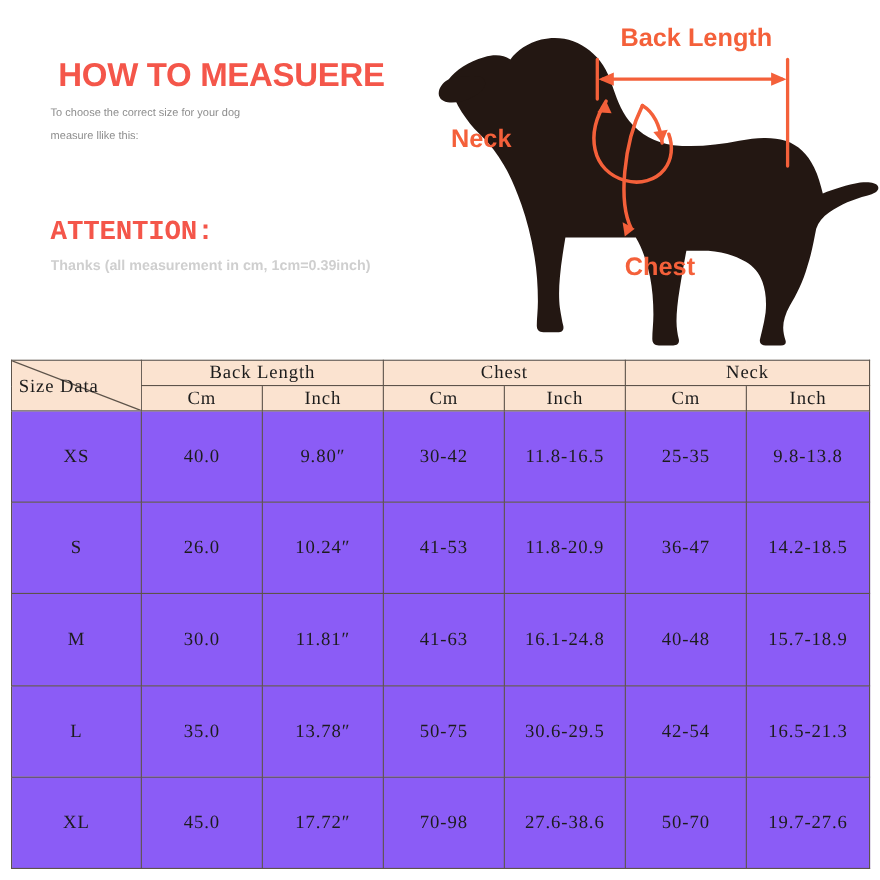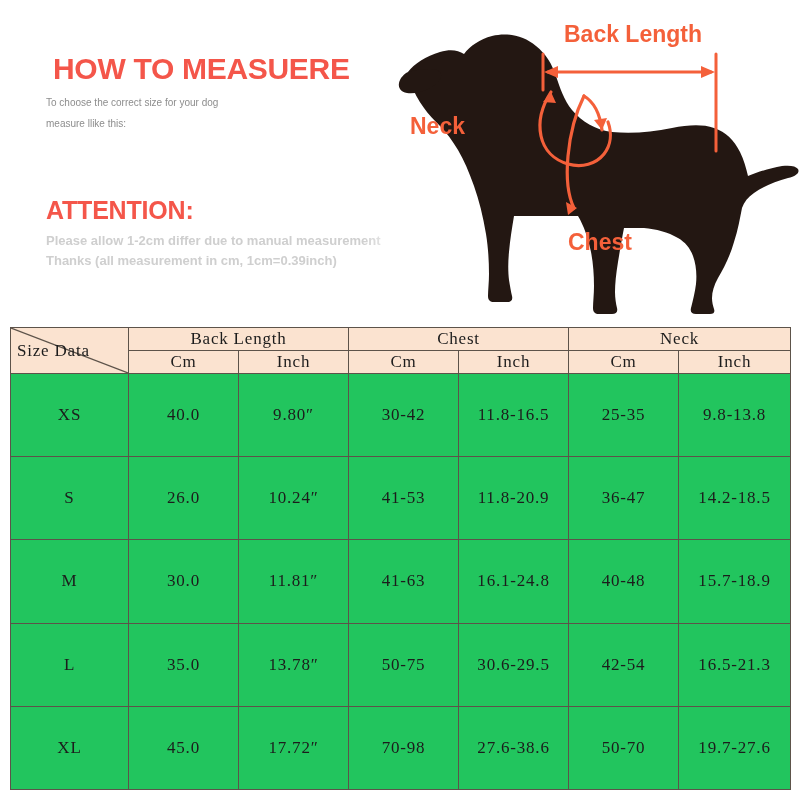--- a/index.html
+++ b/index.html
@@ -52,21 +52,21 @@
     font-family: "Liberation Sans", sans-serif;
     font-size: 10px;
     line-height: 21px;
     color: #8d8d8d;
   }
 
   .attention-title {
     position: absolute;
     left: 46px;
     top: 196px;
-    font-family: Liberation Sans, sans-serif;
+    font-family: Liberation Mono, monospace;
     font-size: 25px;
     font-weight: bold;
     letter-spacing: -0.2px;
     color: #f4564a;
     white-space: nowrap;
   }
 
   .attention-lines {
     position: absolute;
     left: 46px;
@@ -153,41 +153,40 @@
     text-align: left;
     font-size: 17px;
     letter-spacing: 0.8px;
     color: #1c1c1c;
     z-index: 2;
   }
 
   .grp-head { font-size: 18px; letter-spacing: 2px; }
   .unit-head { font-size: 17px; letter-spacing: 1px; }
 
-  tbody td { background: #22c55e; }
+  tbody td { background: #8b5cf6; }
   td.size-name { letter-spacing: 1px; }
 </style>
 </head>
 <body>
 
 <div id="page">
 
   <div class="info-panel">
 
     <div class="howto-title">HOW TO MEASUERE</div>
 
     <div class="howto-sub">
       <span>To choose the correct size for your dog</span><br>
       <span>measure llike this:</span>
     </div>
 
     <div class="attention-title">ATTENTION:</div>
 
     <div class="attention-lines">
-      <span class="fade-line">Please allow 1-2cm differ due to manual measurement</span>
       <span class="fade-line">Thanks (all measurement in cm, 1cm=0.39inch)</span>
     </div>
   </div>
 
   <div class="dog-figure">
     <svg width="404" height="320" viewBox="0 0 404 320" xmlns="http://www.w3.org/2000/svg">
 
       <g>
         <path d="M12,66
                  C18,58 30,50 44,46

